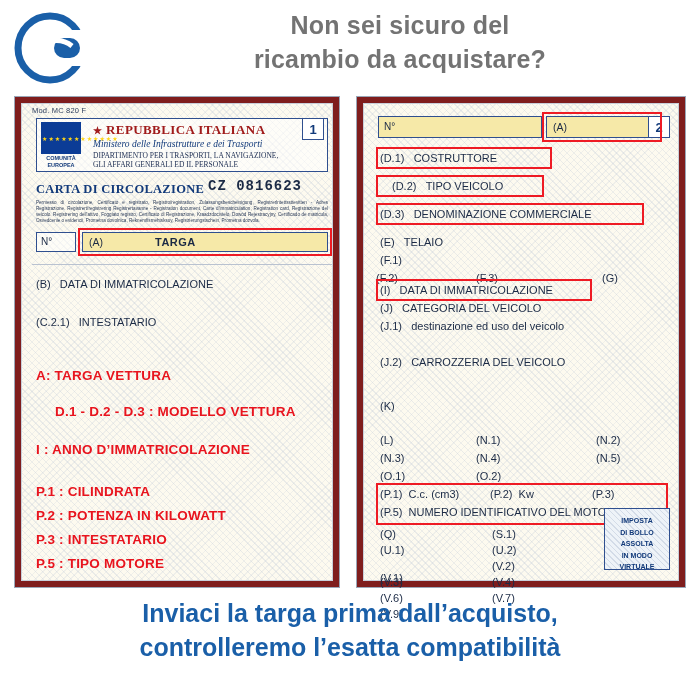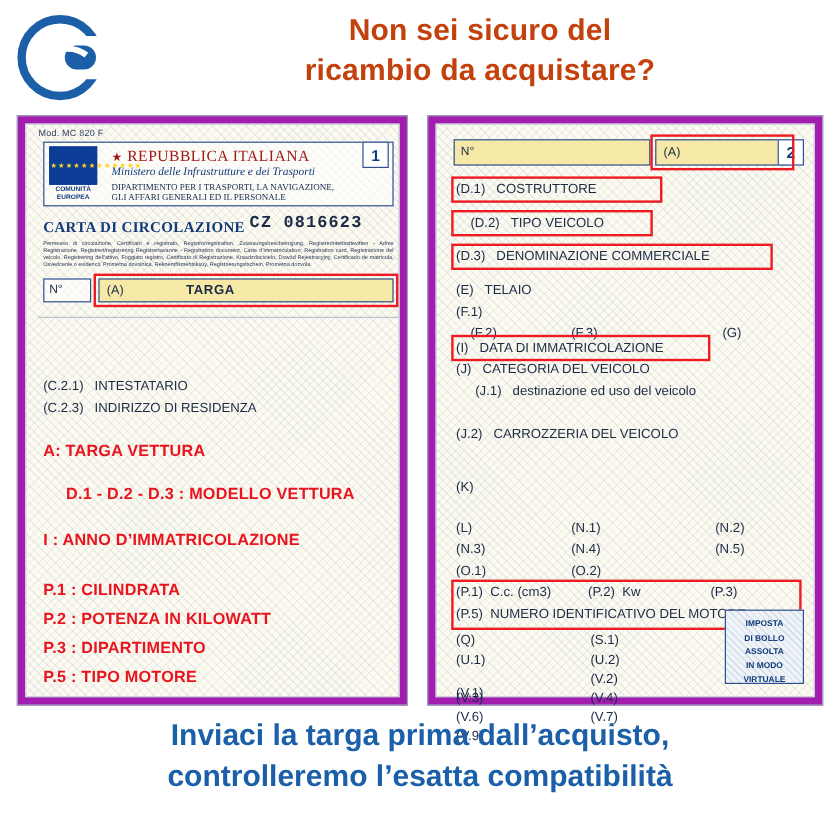--- a/index.html
+++ b/index.html
@@ -15,42 +15,42 @@
   
   .header {
     position: absolute; left:0; top:0; width:700px; height:96px;
   }
   .logo {
     position:absolute; left:14px; top:12px; width:72px; height:72px;
   }
   .header-title {
     position:absolute; left:120px; top:8px; width:560px;
     text-align:center;
-    color:#c2410c;
+    color:#737373;
     font-weight:bold;
     font-size:25px;
     line-height:34px;
     letter-spacing:0.2px;
   }
 
   
   .footer {
     position:absolute; left:0; top:596px; width:700px; height:104px;
     text-align:center;
     color:#1a5fa8;
     font-weight:bold;
     font-size:25px;
     line-height:34px;
   }
   .footer-line { display:block; }
 
   
   .doc {
     position:absolute;
-    background:#a21caf;
+    background:#7f1d1d;
     border:1px solid #9aa7b8;
   }
   .doc-left { left:14px; top:96px; width:326px; height:492px; }
   .doc-right { left:356px; top:96px; width:330px; height:492px; }
 
   .doc-inner {
     position:absolute; left:6px; top:6px; right:6px; bottom:6px;
     background:
       repeating-linear-gradient(45deg, rgba(190,200,215,0.30) 0 1px, transparent 1px 5px),
       repeating-linear-gradient(-45deg, rgba(190,200,215,0.22) 0 1px, transparent 1px 5px),
@@ -76,21 +76,21 @@
   .eu-stars {
     position:absolute; left:0; top:0; width:40px; height:32px;
     color:#ffd617; font-size:6px; text-align:center; line-height:32px; letter-spacing:1px;
   }
   .eu-label {
     position:absolute; left:0px; top:36px; width:48px; text-align:center;
     font-size:5.5px; color:#123a7a; font-weight:bold; line-height:7px;
   }
   .rep-title {
     position:absolute; left:56px; top:3px; width:232px;
-    color:#a01b1b; font-weight:normal; font-size:13px;
+    color:#a01b1b; font-weight:bold; font-size:13px;
     font-family:"Liberation Serif", serif;
     letter-spacing:0.4px;
   }
   .rep-star { color:#a01b1b; font-size:10px; }
   .rep-sub1 {
     position:absolute; left:56px; top:20px; width:234px;
     font-family:"Liberation Serif", serif;
     font-size:9.5px; font-style:italic; color:#123a7a;
   }
   .rep-sub2 {
@@ -231,35 +231,35 @@
 
     <div class="nbox">N°</div>
     <div class="targa-box">
       <span class="targa-a">(A)</span>
       <span class="targa-lbl">TARGA</span>
     </div>
     <div class="red-rect" style="left:56px; top:124px; width:254px; height:28px;"></div>
 
     <div class="divider" style="top:160px;"></div>
 
+    <div class="fld" style="left:14px; top:174px;">
+      <span>(B)</span>
+      &nbsp;&nbsp;<span>DATA DI IMMATRICOLAZIONE</span>
+    </div>
     <div class="fld" style="left:14px; top:202px;margin-top:10px;">
       <span>(C.2.1)</span>
       &nbsp;&nbsp;<span>INTESTATARIO</span>
-    </div>
-    <div class="fld" style="left:14px; top:230px;">
-      <span>(C.2.3)</span>
-      &nbsp;&nbsp;<span>INDIRIZZO DI RESIDENZA</span>
     </div>
 
     <div class="red-note" style="left:14px; top:264px;">A: TARGA VETTURA</div>
     <div class="red-note" style="left:14px; top:300px;padding-left:19px;">D.1 - D.2 - D.3 : MODELLO VETTURA</div>
     <div class="red-note" style="left:14px; top:338px;">I : ANNO D’IMMATRICOLAZIONE</div>
     <div class="red-note" style="left:14px; top:380px;">P.1 : CILINDRATA</div>
     <div class="red-note" style="left:14px; top:404px;">P.2 : POTENZA IN KILOWATT</div>
-    <div class="red-note" style="left:14px; top:428px;">P.3 : DIPARTIMENTO</div>
+    <div class="red-note" style="left:14px; top:428px;">P.3 : INTESTATARIO</div>
     <div class="red-note" style="left:14px; top:452px;">P.5 :  TIPO MOTORE</div>
 
   </div>
 </div>
 
 <div class="doc doc-right">
   <div class="doc-inner">
 
     <div class="r-nbox">N°</div>
     <div class="r-abox">(A)</div>
@@ -282,35 +282,35 @@
       <span>(D.3)</span>
       &nbsp;&nbsp;<span>DENOMINAZIONE COMMERCIALE</span>
     </div>
     <div class="red-rect" style="left:12px; top:99px; width:268px; height:22px;"></div>
 
     <div class="fld" style="left:16px; top:132px;">
       <span>(E)</span>
       &nbsp;&nbsp;<span>TELAIO</span>
     </div>
     <div class="fld" style="left:16px; top:150px;">(F.1)</div>
-    <div class="fld" style="left:28px; top:168px;">(F.2)</div>
+    <div class="fld" style="left:12px; top:168px;">(F.2)</div>
     <div class="fld" style="left:112px; top:168px;">(F.3)</div>
     <div class="fld" style="left:238px; top:168px;">(G)</div>
 
     <div class="fld" style="left:16px; top:180px;">
       <span>(I)</span>
       &nbsp;&nbsp;<span>DATA DI IMMATRICOLAZIONE</span>
     </div>
     <div class="red-rect" style="left:12px; top:175px; width:216px; height:22px;"></div>
 
     <div class="fld" style="left:16px; top:198px;">
       <span>(J)</span>
       &nbsp;&nbsp;<span>CATEGORIA DEL VEICOLO</span>
     </div>
-    <div class="fld" style="left:32px; top:216px;">
+    <div class="fld" style="left:16px; top:216px;">
       <span>(J.1)</span>
       &nbsp;&nbsp;<span>destinazione ed uso del veicolo</span>
     </div>
     <div class="fld" style="left:16px; top:252px;">
       <span>(J.2)</span>
       &nbsp;&nbsp;<span>CARROZZERIA DEL VEICOLO</span>
     </div>
 
     <div class="fld" style="left:16px; top:296px;">(K)</div>
 

